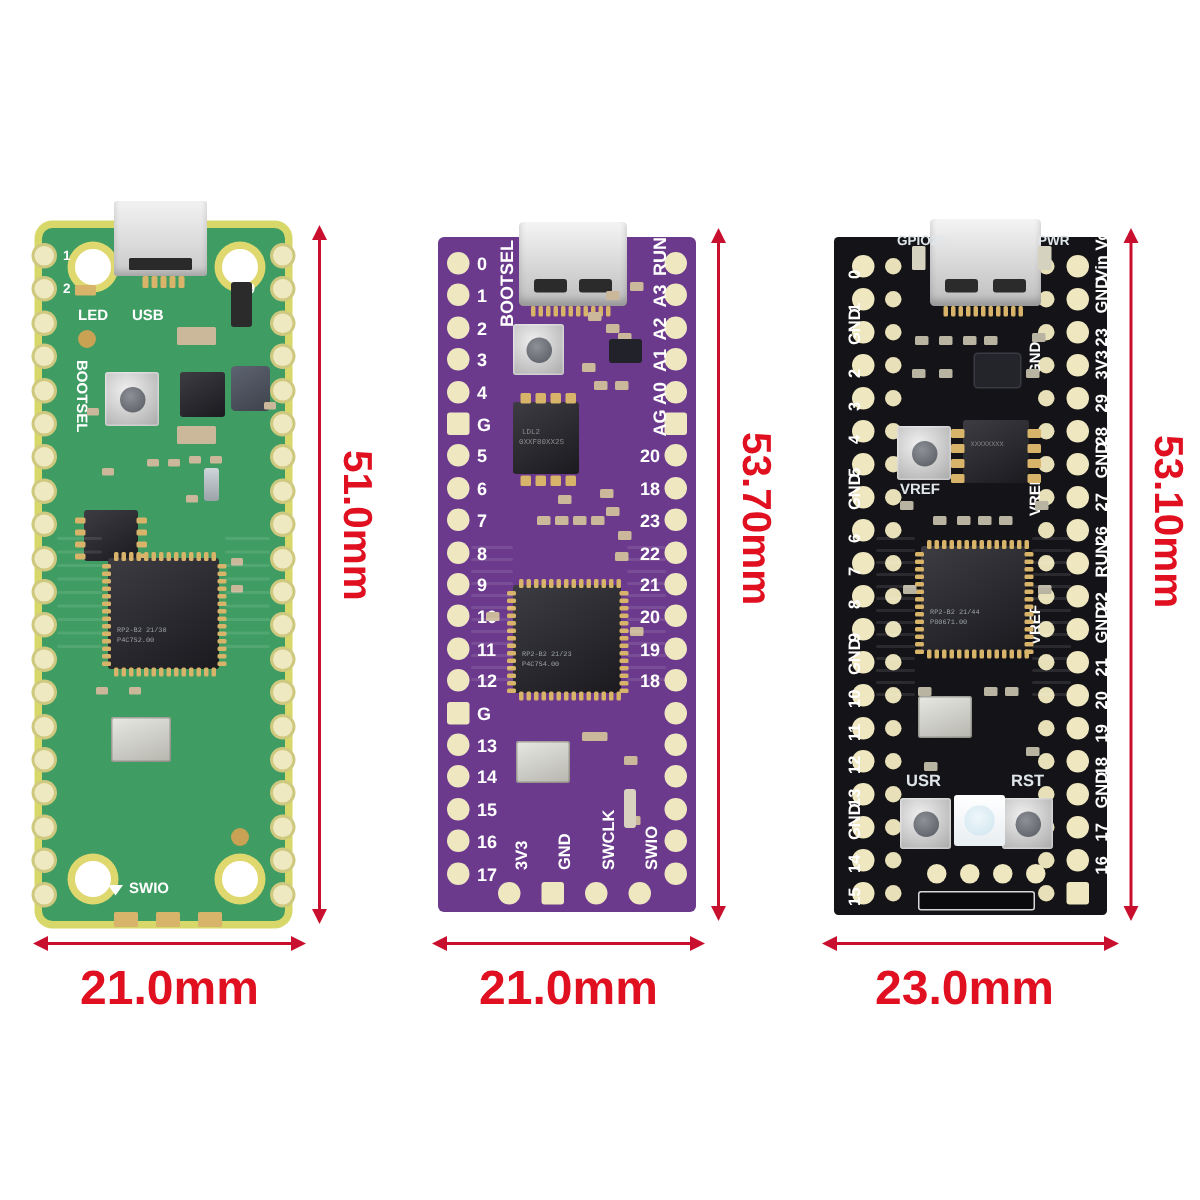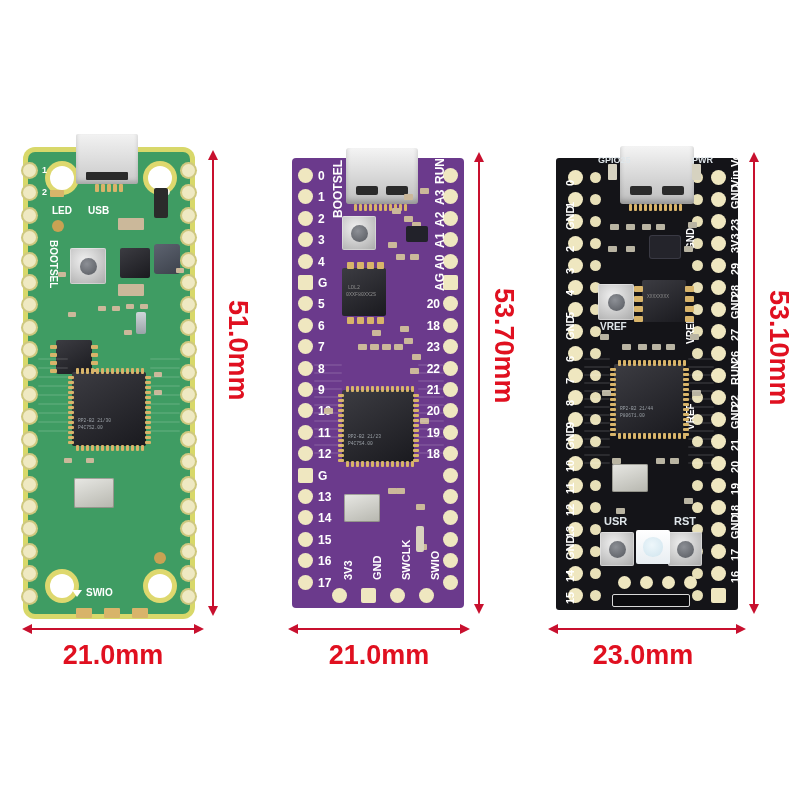--- a/index.html
+++ b/index.html
@@ -70,21 +70,21 @@
             border-bottom:10px solid #c8102e;}
   .arrow.down{border-left:5px solid transparent;border-right:5px solid transparent;
             border-top:10px solid #c8102e;}
   .arrow.left{border-top:5px solid transparent;border-bottom:5px solid transparent;
             border-right:10px solid #c8102e;}
   .arrow.right{border-top:5px solid transparent;border-bottom:5px solid transparent;
             border-left:10px solid #c8102e;}
   .dim-text-v{position:absolute;color:#e01020;font-size:27px;font-weight:700;
        writing-mode:vertical-rl;letter-spacing:0px;
        font-family:"Liberation Sans",sans-serif;white-space:nowrap;}
-  .dim-text-h{position:absolute;color:#e01020;font-size:27px;font-weight:700;
+  .dim-text-h{position:absolute;color:#e01020;font-size:32px;font-weight:700;
        font-family:"Liberation Sans",sans-serif;white-space:nowrap;text-align:center;}
 </style>
 </head>
 <body>
 
 <div class="stage">
 
 
   <div id="b1" class="board" style="left:28px;top:152px;width:162px;height:462px;background:#3f9c63;border-radius:7px;box-shadow:0 0 0 5px #d8d86a">
       <div class="pin" style="left:-5px;top:12px;width:13px;height:13px;background:#efe9c2;box-shadow:0 0 0 2px #cfc87f"></div>

